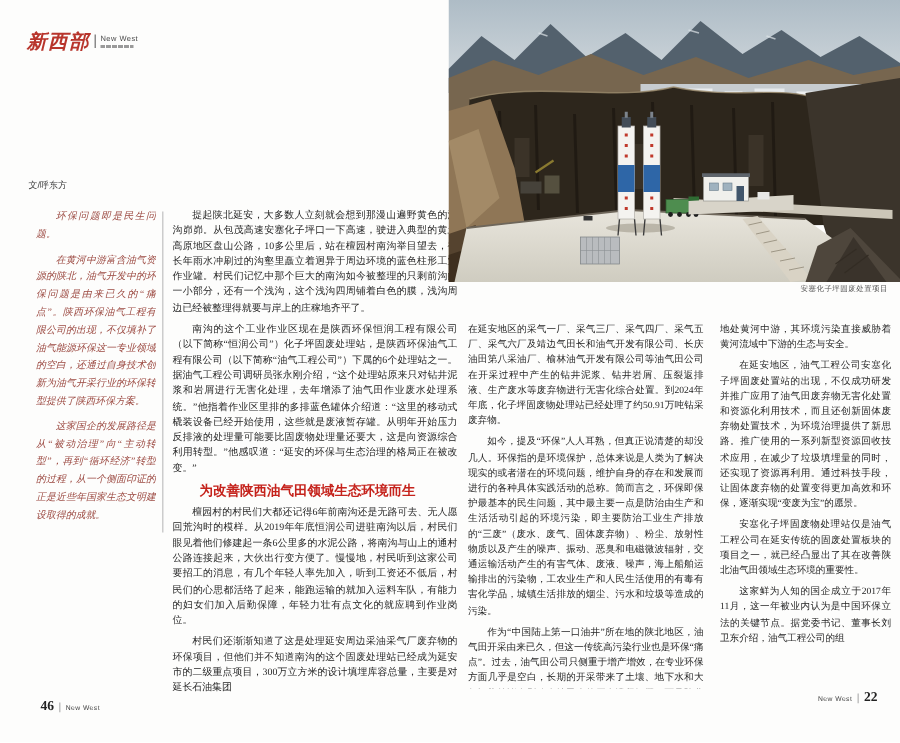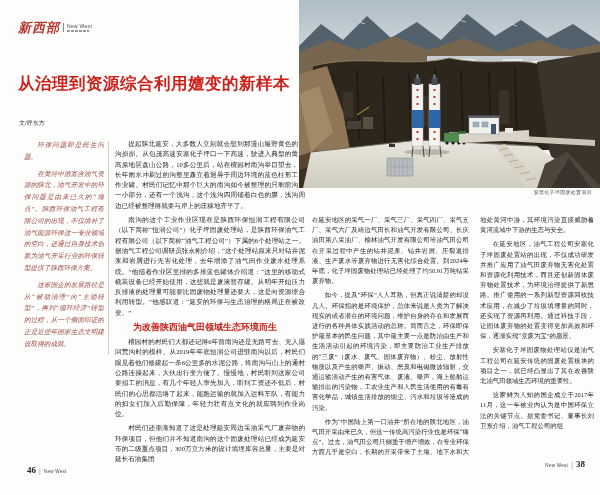--- a/index.html
+++ b/index.html
@@ -59,21 +59,20 @@
 <div id="canvas">
 
   <div class="logo">
     <span class="logo-cn">新西部</span>
     <span class="logo-en-box">
       <span class="logo-en">New West</span>
       <span class="logo-bar"></span>
     </span>
   </div>
 
-  <div class="title">从治理到资源综合利用嬗变的新样本</div>
   <div class="byline">文/呼东方</div>
 
   <div class="intro-col">
     <p>环保问题即是民生问题。</p>
     <p>在黄河中游富含油气资源的陕北，油气开发中的环保问题是由来已久的“痛点”。陕西环保油气工程有限公司的出现，不仅填补了油气能源环保这一专业领域的空白，还通过自身技术创新为油气开采行业的环保转型提供了陕西环保方案。</p>
     <p>这家国企的发展路径是从“被动治理”向“主动转型”，再到“循环经济”转型的过程，从一个侧面印证的正是近些年国家生态文明建设取得的成就。</p>
   </div>
   <div class="vrule"></div>
 
   <div class="bodycol main-col">
@@ -217,16 +216,16 @@
   </div>
 
   <div class="footer footer-left">
     <span class="pagenum">46</span>
     <span class="div">|</span>
     <span class="brand">New West</span>
   </div>
   <div class="footer footer-right">
     <span class="brand">New West</span>
     <span class="div">|</span>
-    <span class="pagenum">38</span>
+    <span class="pagenum">22</span>
   </div>
 
 </div>
 
 </body></html>

